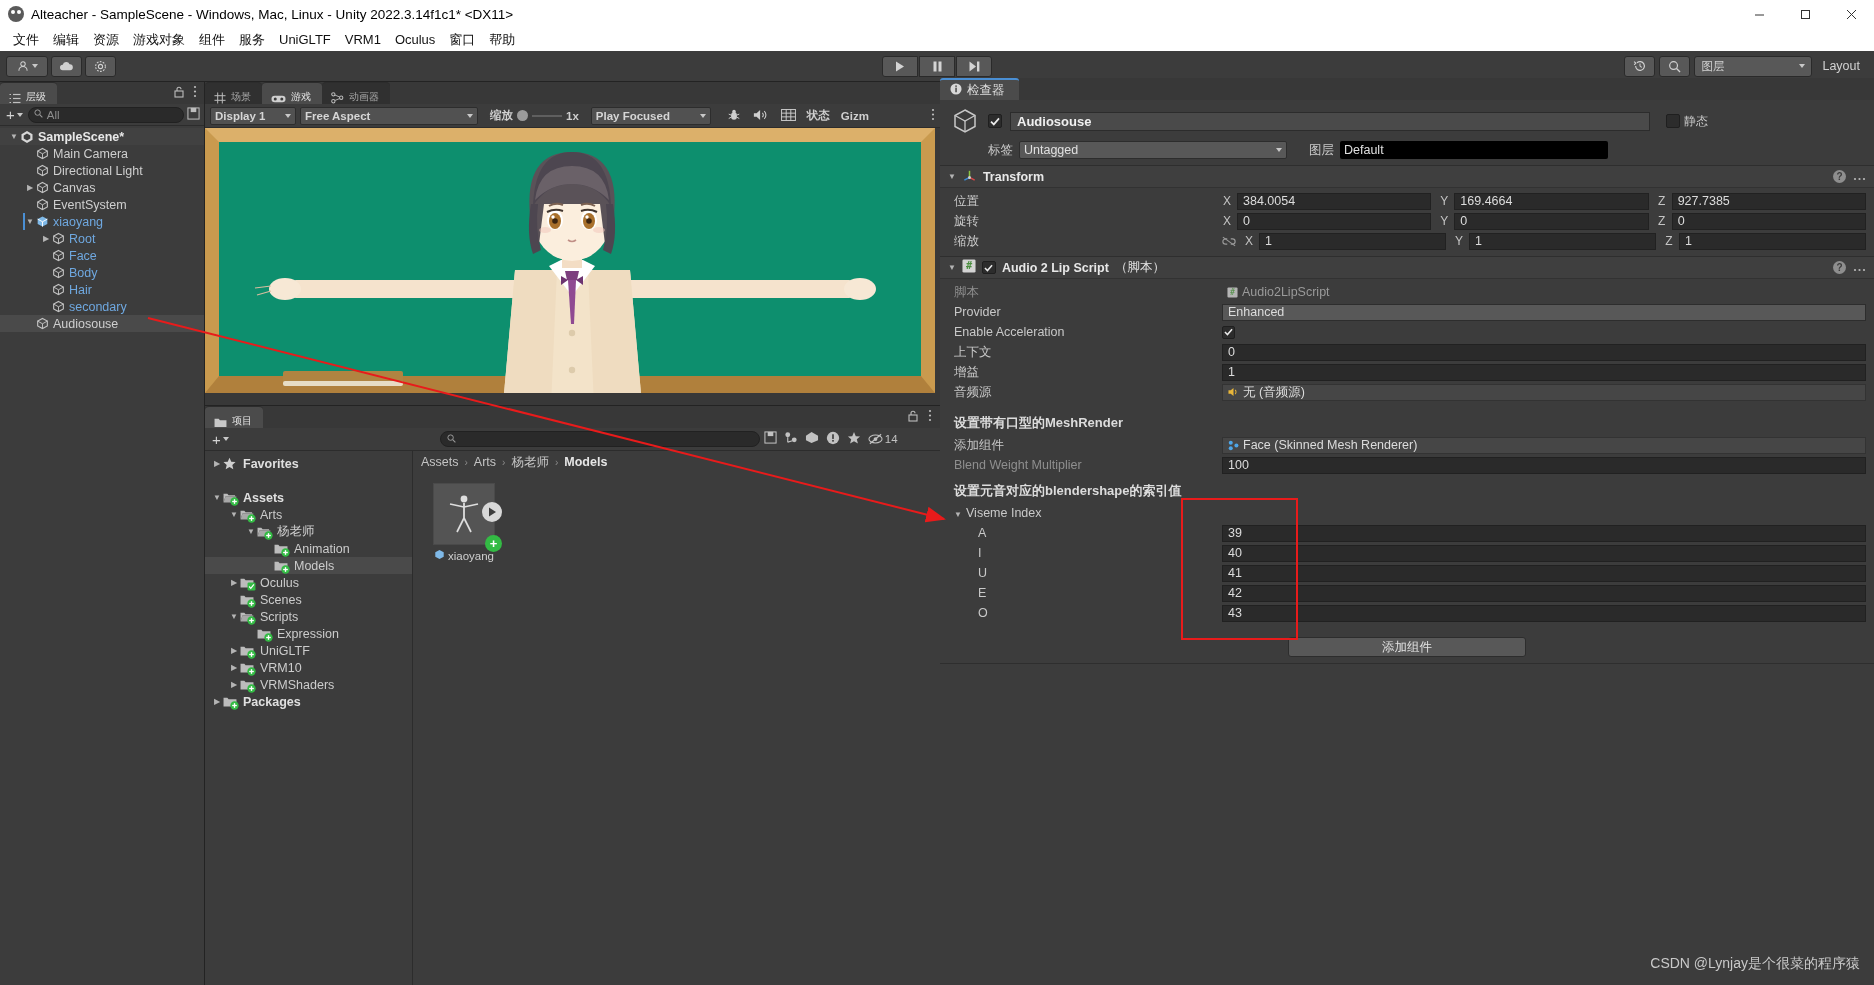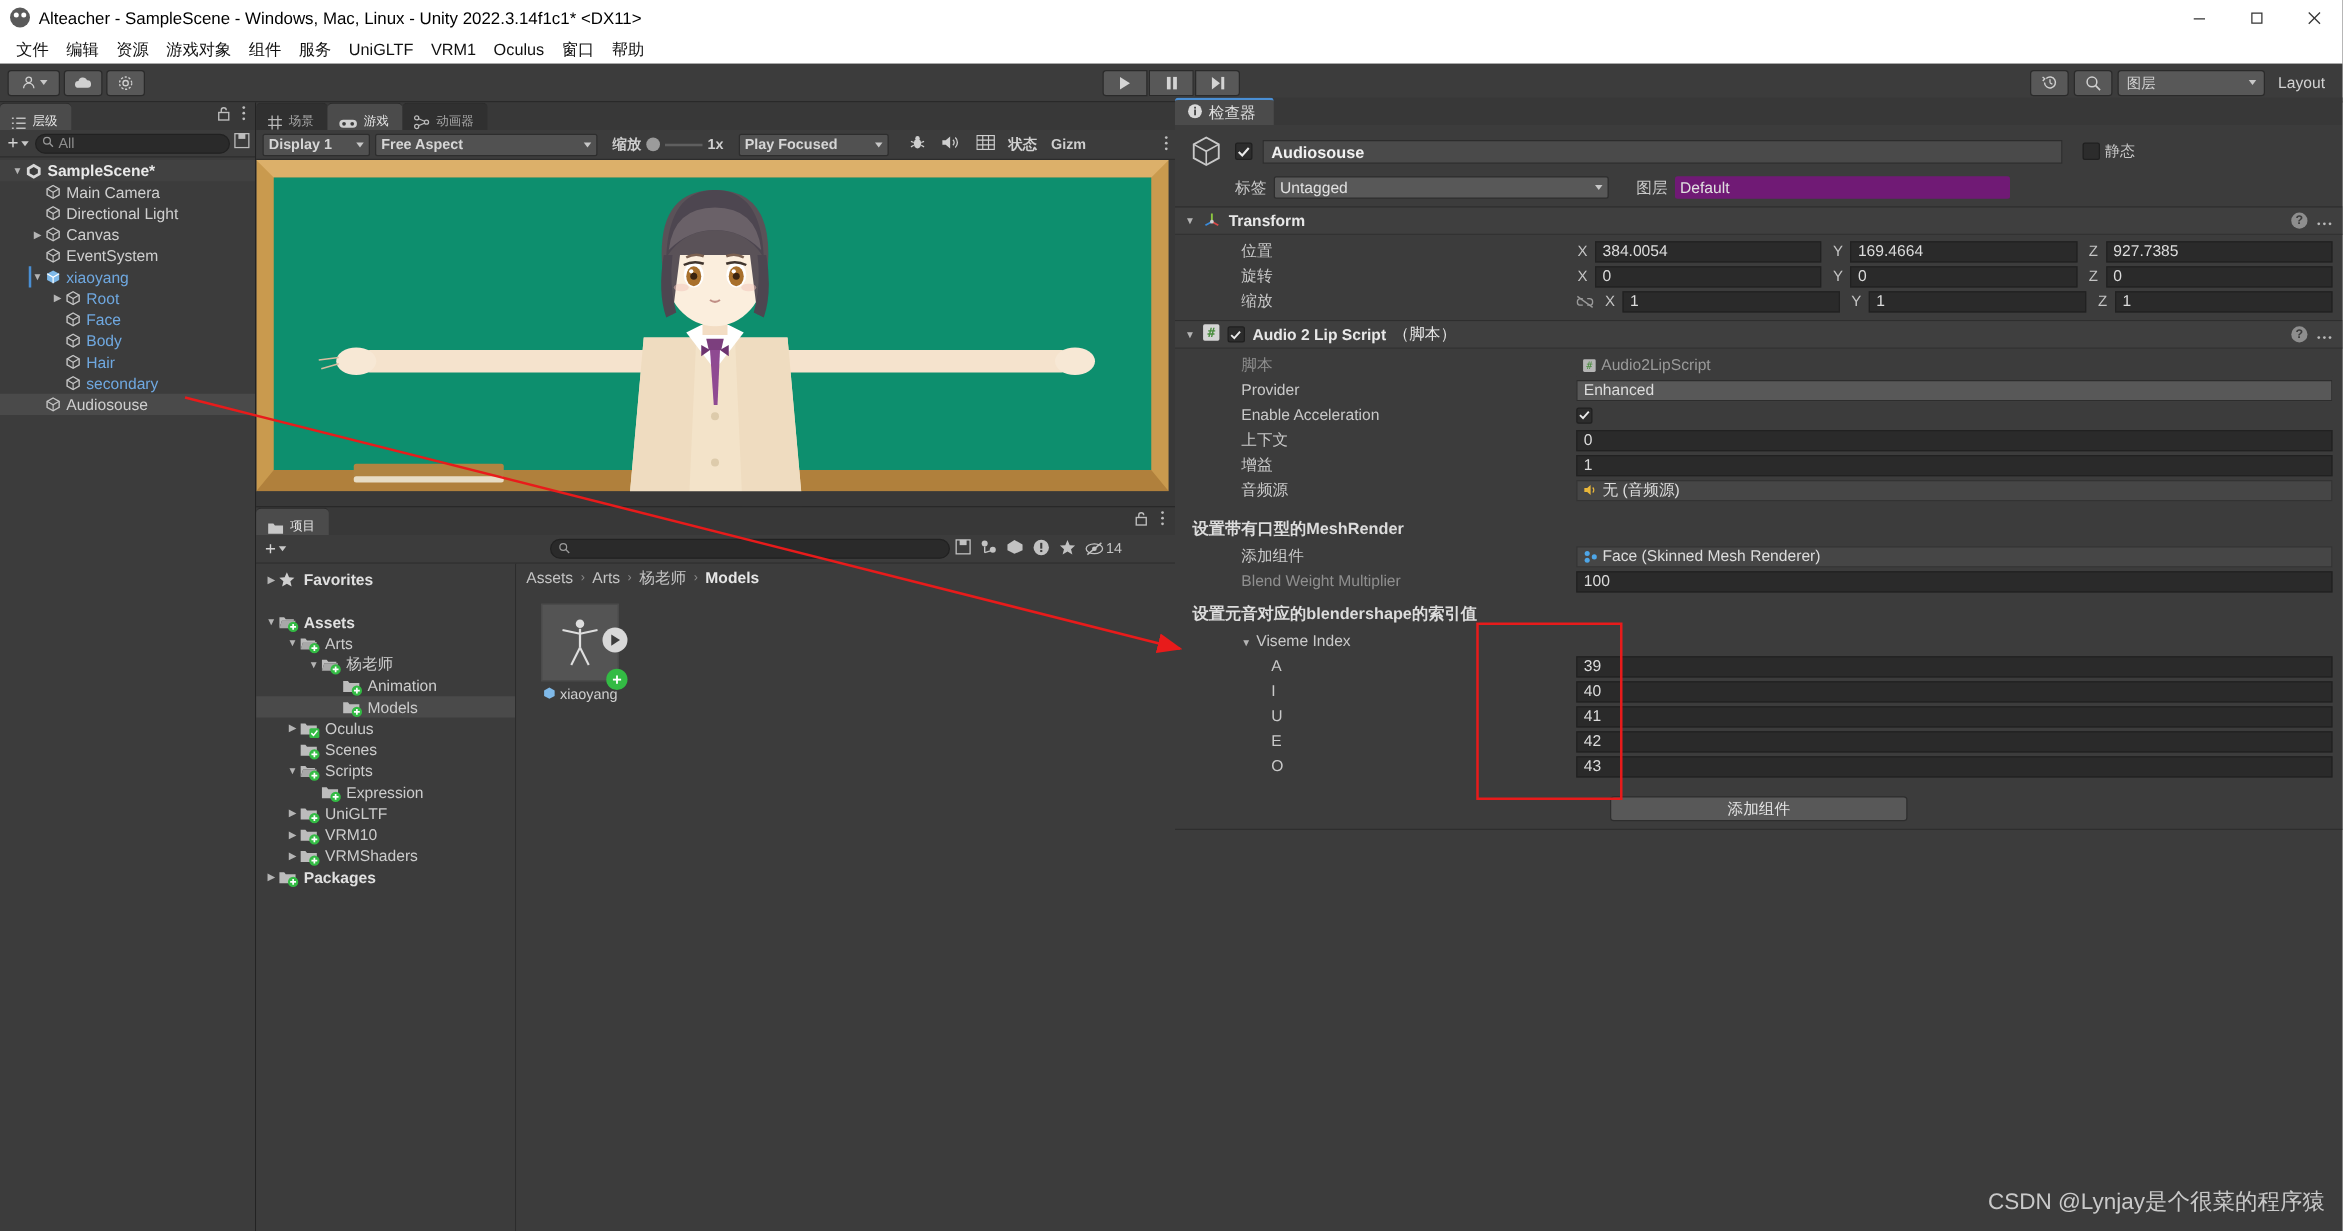--- a/index.html
+++ b/index.html
@@ -247,21 +247,21 @@
   .help-q {
     width: 13px; height: 13px; border-radius: 50%; background: #8e8e8e; color: #3c3c3c;
     font-size: 10px; font-weight: bold; display: flex; align-items: center; justify-content: center;
   }
   .comp-body { padding: 3px 0 5px 0; }
 
   .row {
     display: flex; align-items: center; height: 20px; padding-left: 14px;
     font-size: 12.5px; color: #c9c9c9;
   }
-  .row .rlabel { width: 268px; flex: 0 0 268px; color: #c9c9c9; margin-left: 39px; }
+  .row .rlabel { width: 268px; flex: 0 0 268px; color: #c9c9c9; }
   .row .rlabel.dim { color: #8f8f8f; }
   .vec3 { display: flex; align-items: center; flex: 1; gap: 0; }
   .axis {
     display: flex; align-items: center; gap: 5px; flex: 1;
   }
   .axis-l { color: #c4c4c4; font-size: 12px; width: 10px; text-align: center; flex: 0 0 10px; }
   .num-field {
     flex: 1; height: 17px; background: #2a2a2a; border: 1px solid #212121;
     display: flex; align-items: center; padding: 0 5px; color: #dcdcdc; font-size: 12.5px;
     margin-right: 8px;
@@ -286,21 +286,21 @@
     position: absolute; border: 2px solid #e81b1b; pointer-events: none;
   }
   .add-comp-wrap { display: flex; justify-content: center; padding: 14px 0 6px 0; }
   .add-comp {
     width: 238px; height: 20px; background: #585858; border: 1px solid #2d2d2d;
     border-radius: 3px; display: flex; align-items: center; justify-content: center;
     color: #e2e2e2; font-size: 12.5px;
   }
 
   .watermark {
-    position: absolute; right: 14px; bottom: 12px; color: #c9c9c9; font-size: 18px;
+    position: absolute; right: 14px; bottom: 12px; color: #c9c9c9; font-size: 14px;
   }
   .arrow-svg { position: absolute; left: 0; top: 0; pointer-events: none; }
 </style>
 </head>
 <body>
 
 <div id="app">
 
   <div class="titlebar">
     <div class="title-icon"></div>
@@ -1132,21 +1132,21 @@
           <span>静态</span>
         </div>
       </div>
       <div class="ins-h-row2">
         <span class="lbl-cn">标签</span>
         <div class="dd-field" style="width:268px;">
           <span>Untagged</span>
           <span class="caret-dn"></span>
         </div>
         <span class="lbl-cn" style="margin-left:16px;">图层</span>
-        <div class="dd-field" style="width:268px;background:#701a75;border:none;">
+        <div class="dd-field" style="width:268px;background:#000000;border:none;">
           <span>Default</span>
         </div>
       </div>
     </div>
 
     <div class="comp">
       <div class="comp-head">
         <span class="tri">▼</span>
         <span>
           <svg width="15" height="15" viewBox="0 0 16 16">

